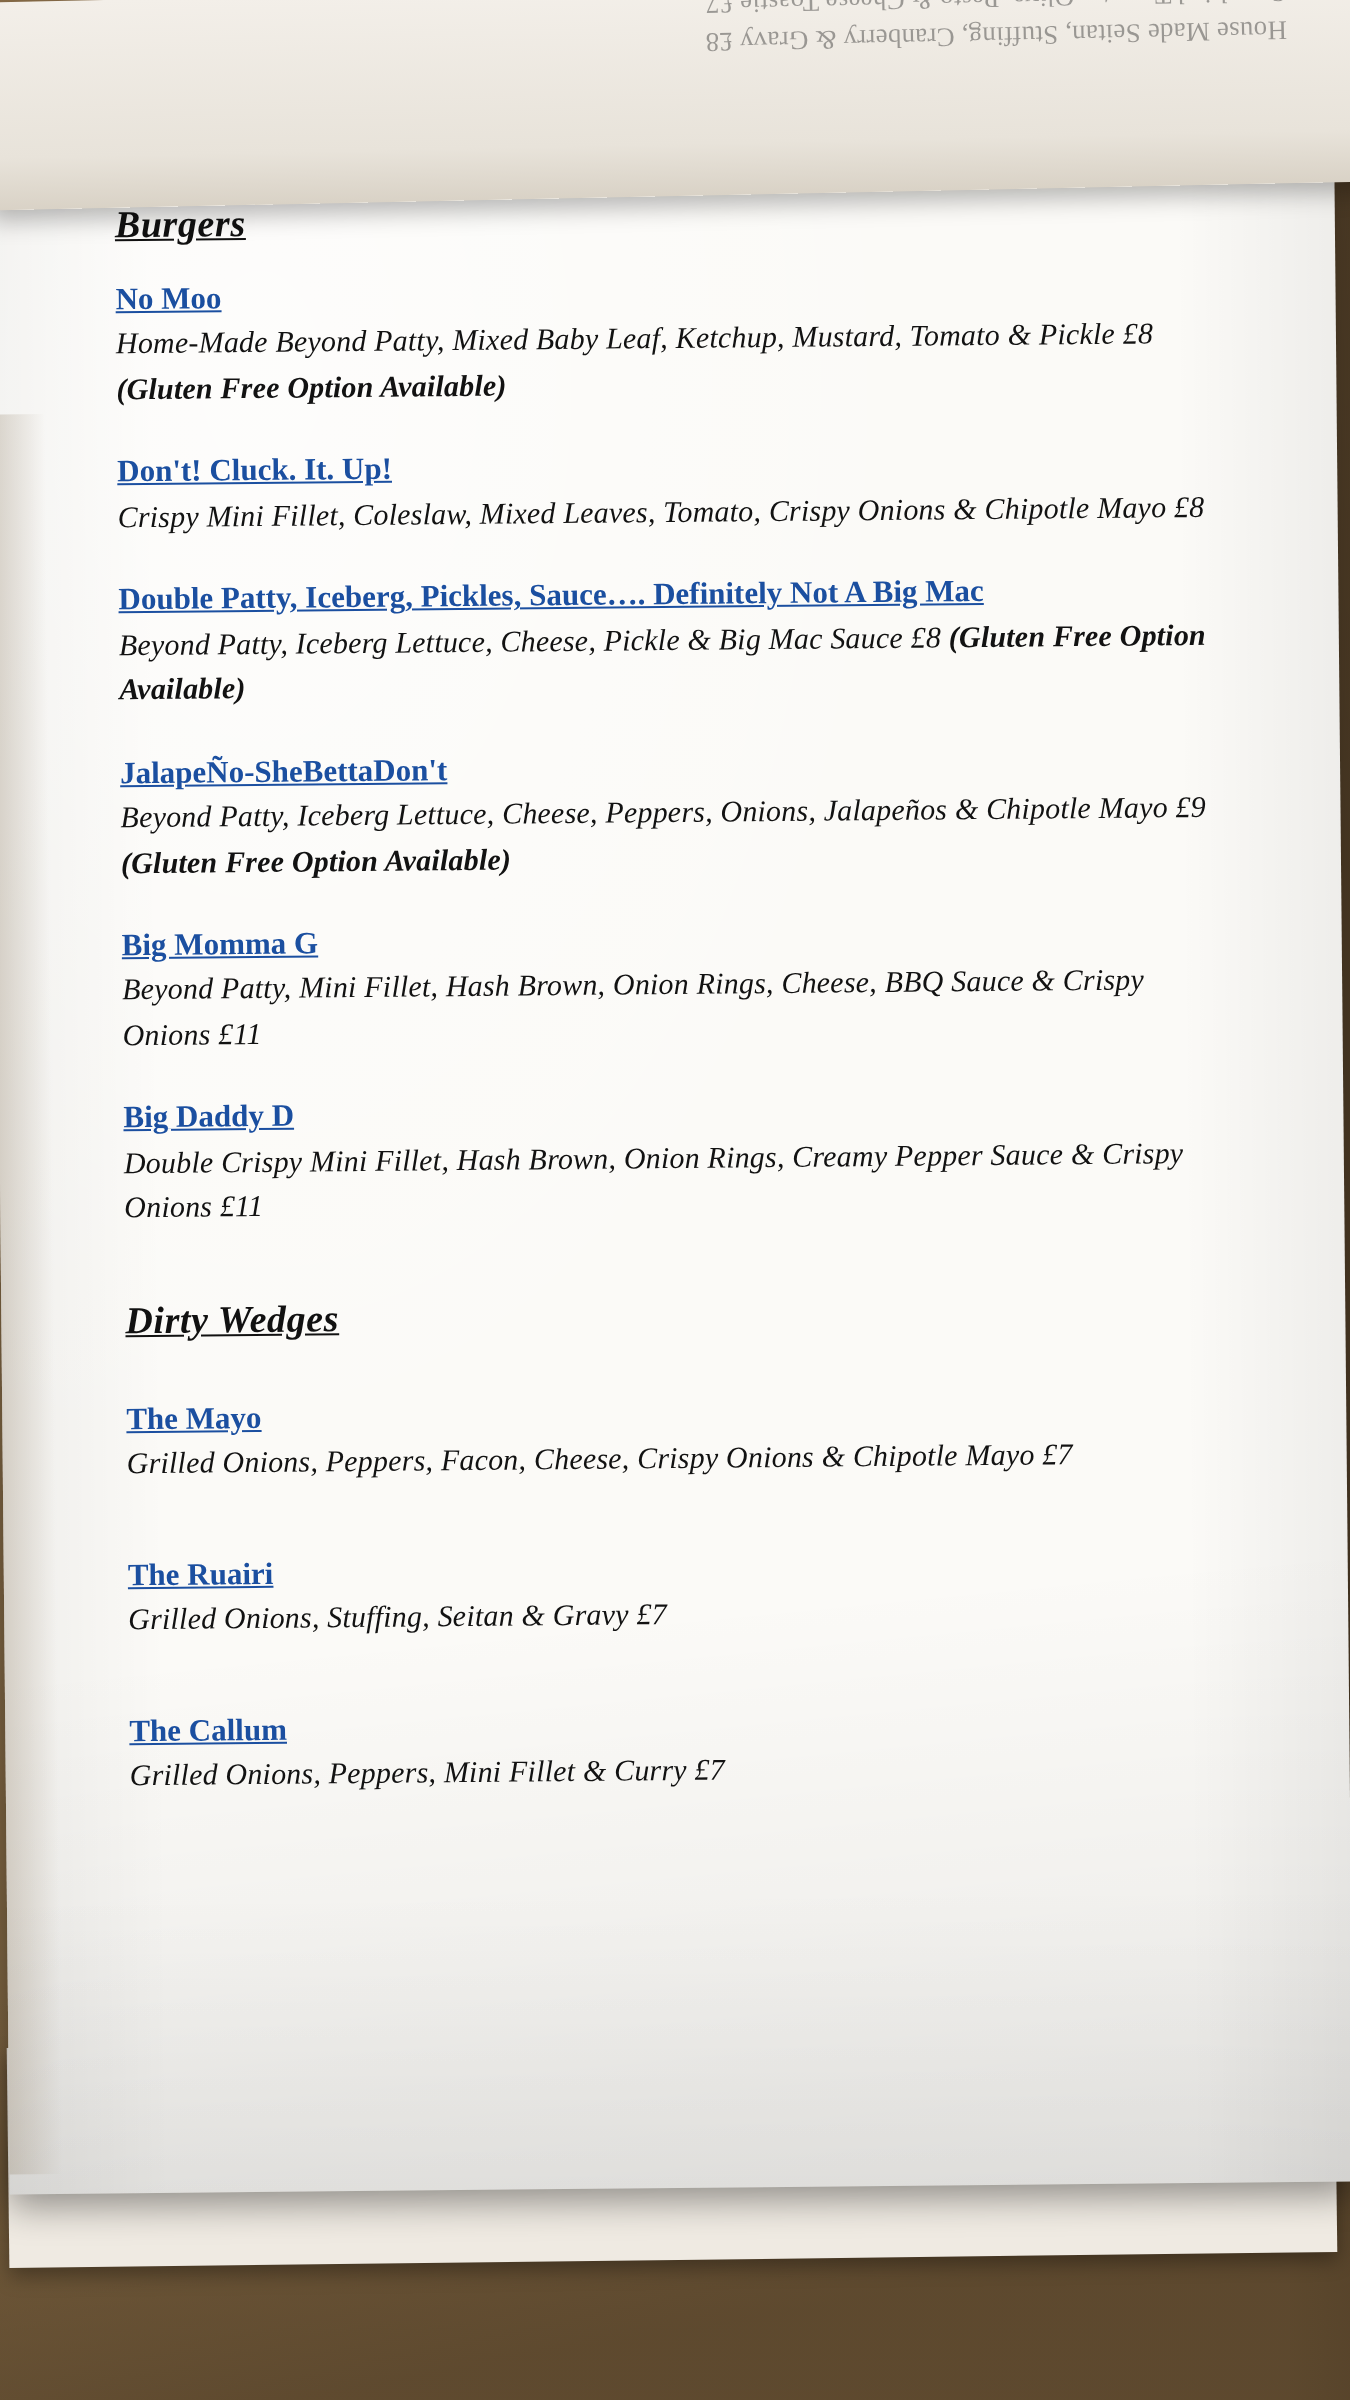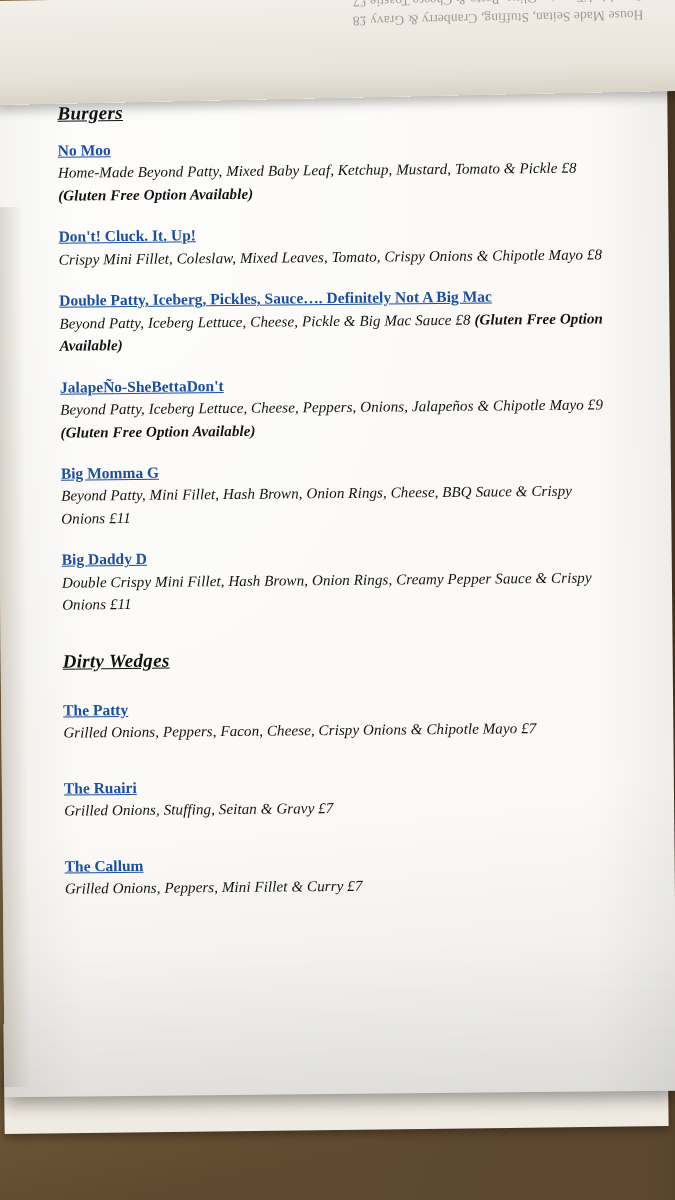--- a/index.html
+++ b/index.html
@@ -224,21 +224,21 @@
         <div class="item-desc"><span>Double Crispy Mini Fillet, Hash Brown, Onion Rings, Creamy Pepper Sauce &amp; Crispy Onions £11</span><b></b></div>
       </div>
 
       <div class="gap"></div>
 
       <div class="section-head">Dirty Wedges</div>
 
       <div class="gap"></div>
 
       <div class="item">
-        <div class="item-name">The Patty</div>
+        <div class="item-name">The Mayo</div>
         <div class="item-desc"><span>Grilled Onions, Peppers, Facon, Cheese, Crispy Onions &amp; Chipotle Mayo £7</span><b></b></div>
       </div>
 
       <div class="gap"></div>
 
       <div class="item">
         <div class="item-name">The Ruairi</div>
         <div class="item-desc"><span>Grilled Onions, Stuffing, Seitan &amp; Gravy £7</span><b></b></div>
       </div>
 

